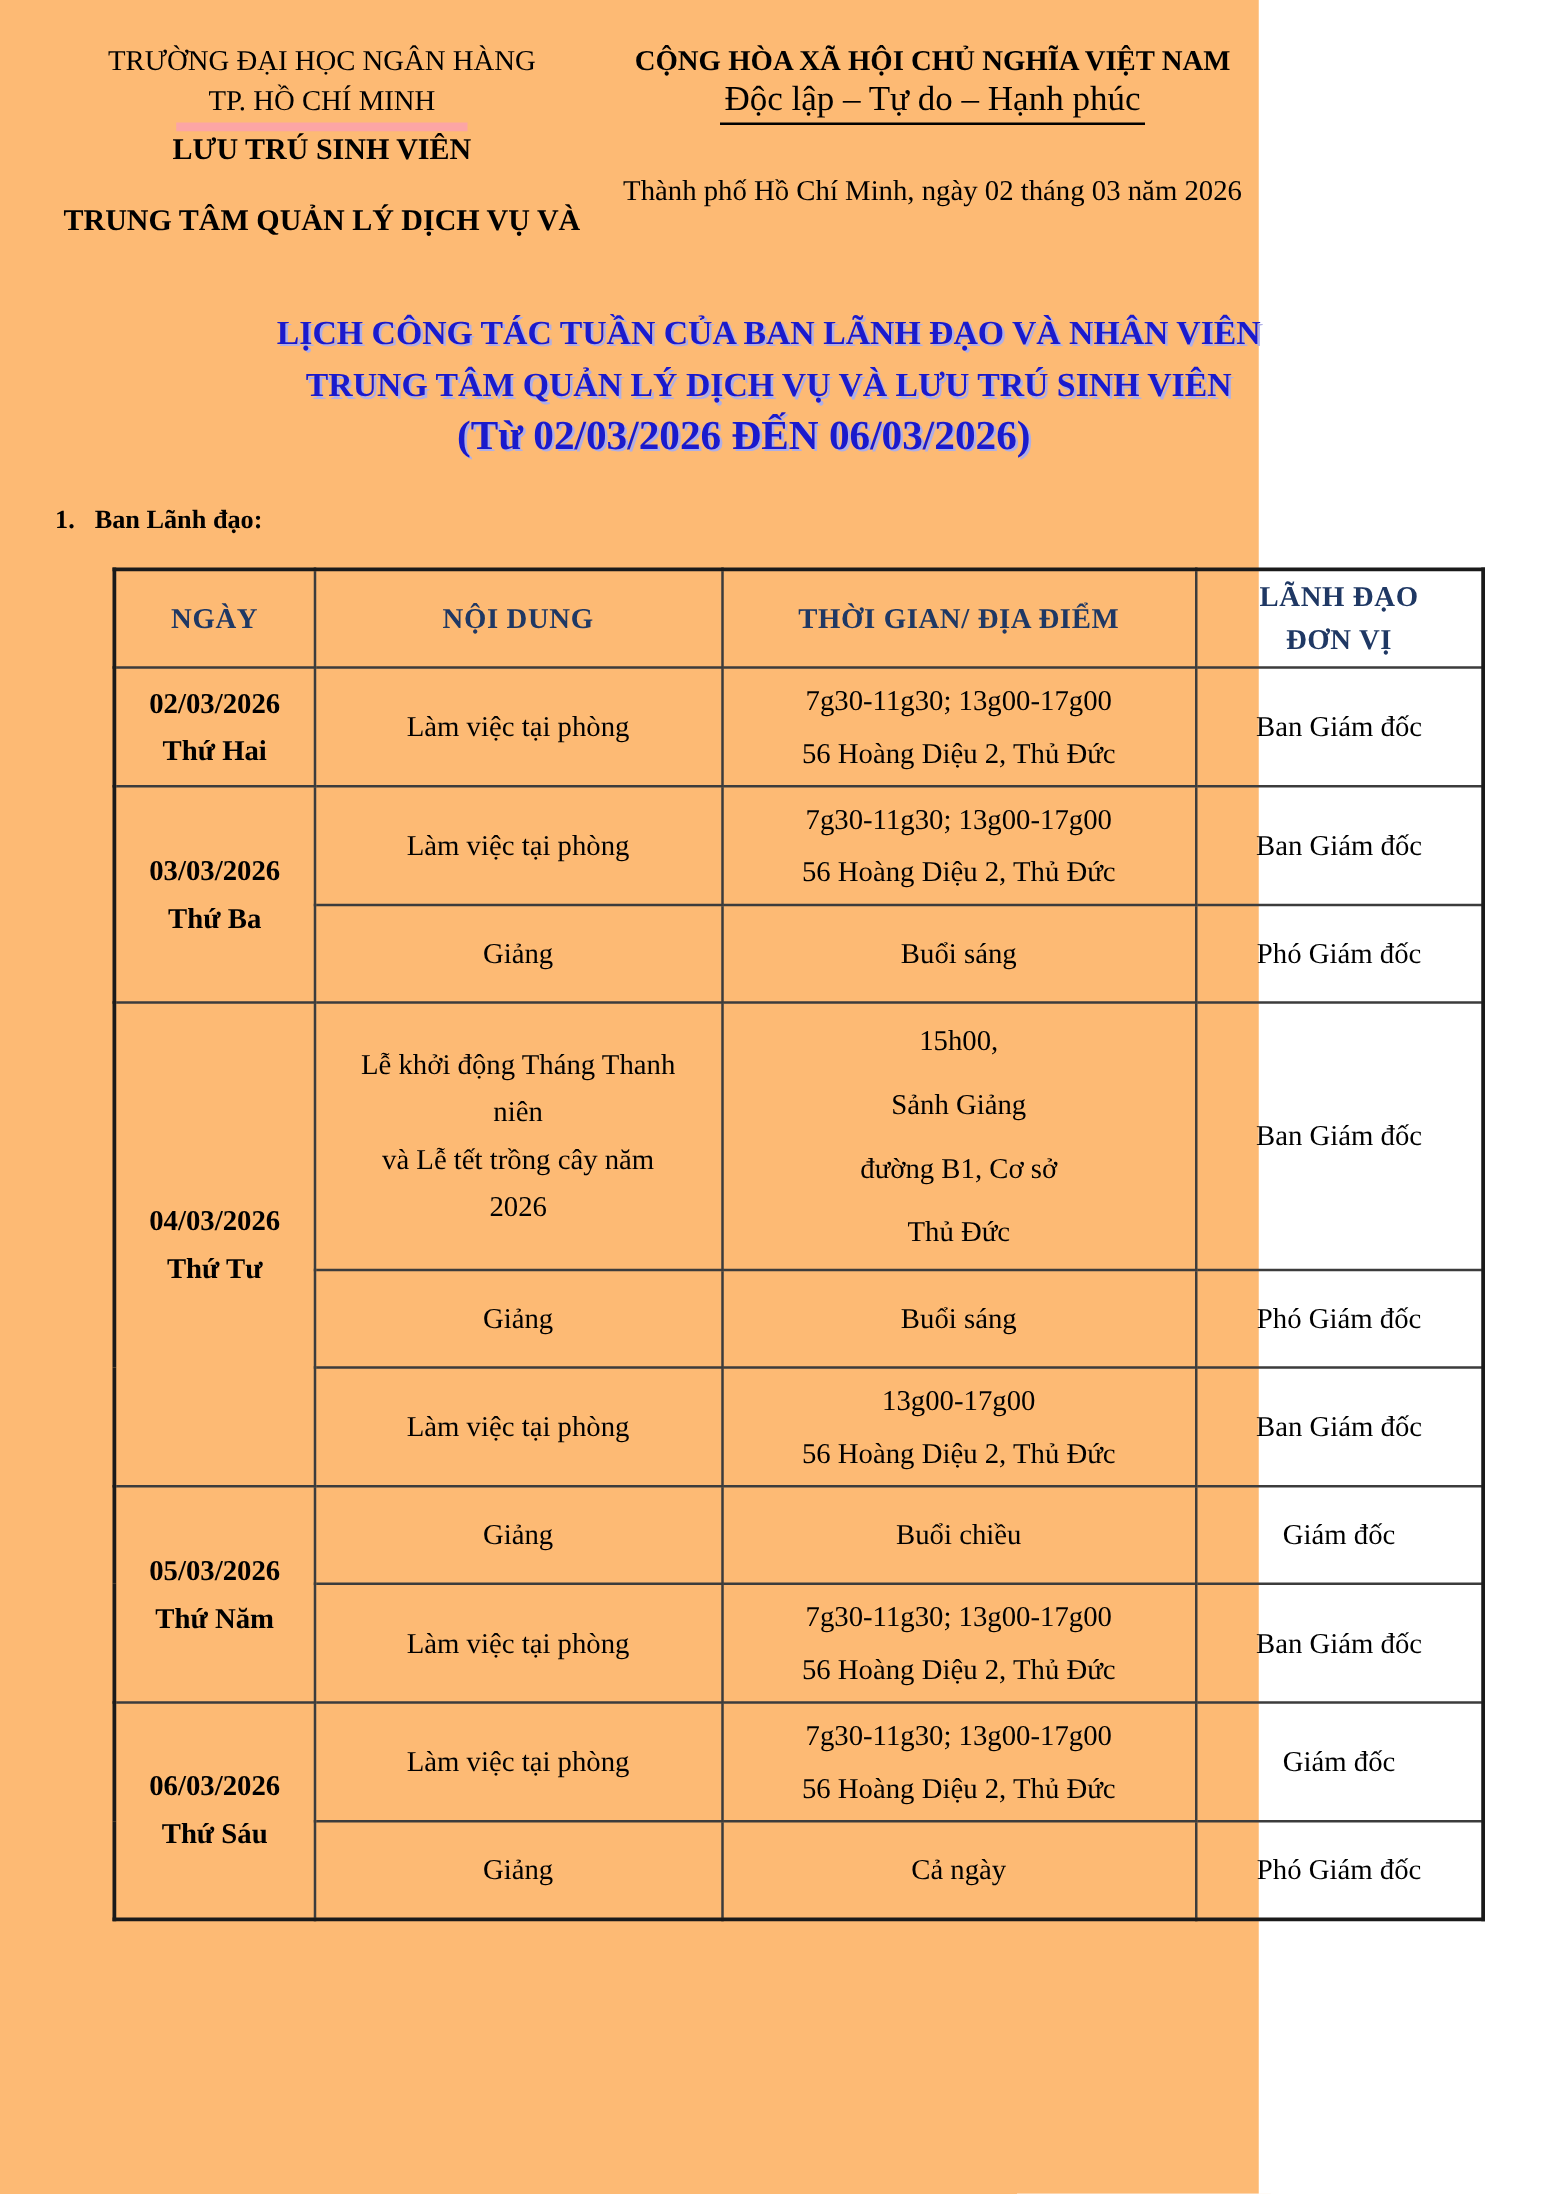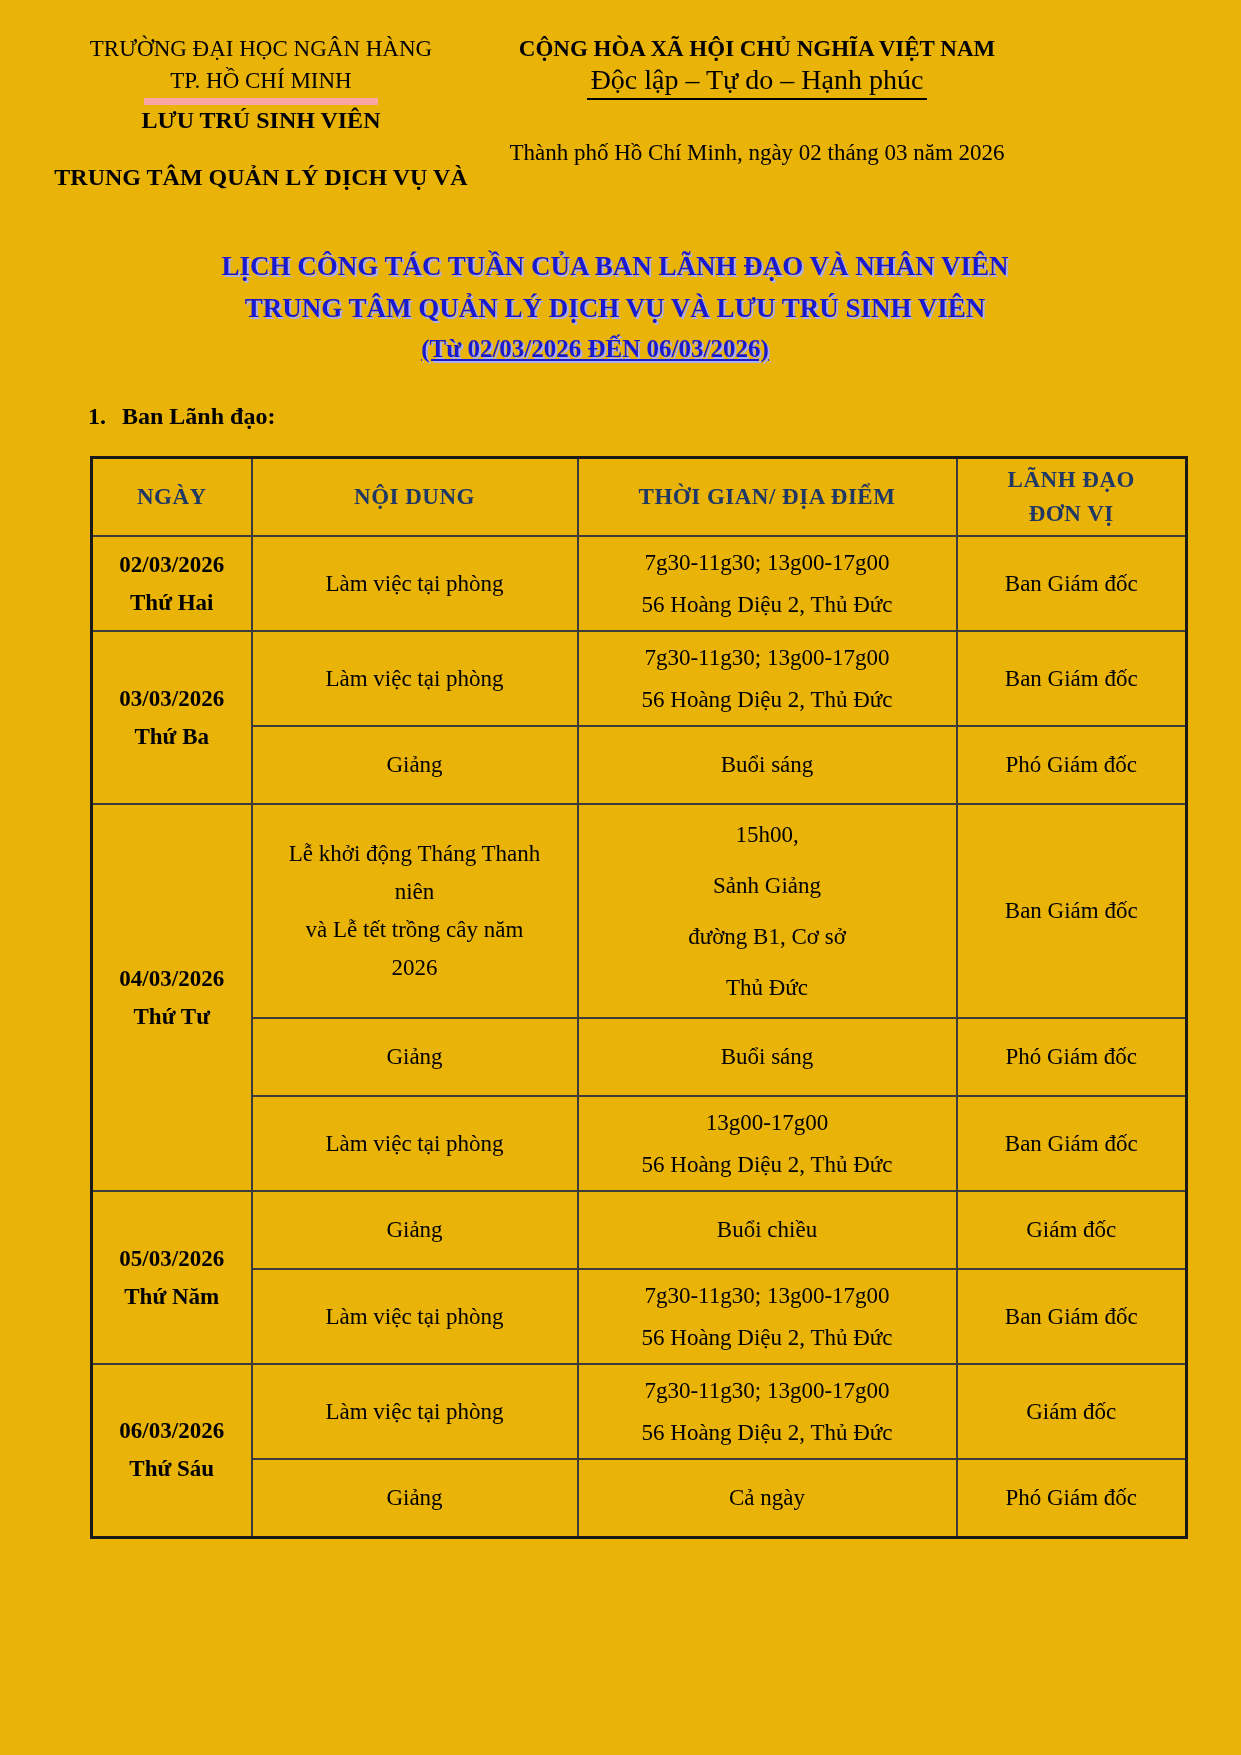--- a/index.html
+++ b/index.html
@@ -1,46 +1,46 @@
 <!DOCTYPE html>
 <html><head>
 <meta charset="utf-8">
 <style>
   html,body{margin:0;padding:0;background:#fff;}
   body{
     width:1241px;height:1755px;
     font-family:"Liberation Serif","DejaVu Serif",serif;
     color:#000;position:relative;overflow:hidden;
   }
-  .page{width:1241px;height:1755px;background:#eab308;}
+  .page{width:1007px;height:1755px;background:#fdba74;}
 
   
   .doc-header{display:flex;padding:33px 0 0 30px;}
   .hdr-left{width:462px;text-align:center;}
   .hdr-right{width:530px;text-align:center;}
   .hdr-line{font-size:23px;line-height:32px;}
   .school-line2{display:inline-block;padding:0 26px 1px 26px;border-bottom:7px solid #fca5a5;}
   .center-name{font-weight:bold;font-size:24px;line-height:31px;margin-top:26px;}
   .rep-name{font-weight:bold;font-size:23px;line-height:32px;}
   .motto{display:inline-block;font-weight:normal;font-size:28px;line-height:30px;
          padding:0 4px 3px 4px;border-bottom:2px solid #000;}
   .date-line{font-size:23px;margin-top:40px;}
 
   
   .doc-title{
     margin-top:52px;width:1190px;text-align:center;
     color:#1a1acc;font-weight:bold;
     text-shadow:2px 2px 0 #aeaee8;
   }
   .doc-title .t1,.doc-title .t2{font-size:27px;line-height:42px;padding-left:40px;}
-  .doc-title .t3{font-size:25px;line-height:40px;text-decoration:underline;}
+  .doc-title .t3{font-size:33px;line-height:40px;}
 
   
   .section-heading{
-    margin:34px 0 0 88px;font-weight:bold;font-size:24px;
+    margin:34px 0 0 44px;font-weight:bold;font-size:21px;
   }
   .section-heading .num{margin-right:16px;}
 
   
   table.schedule{
     margin:26px 0 0 90px;
     border-collapse:collapse;table-layout:fixed;
     width:1095px;
     border:3px solid #1a1a1a;
     font-size:23px;

